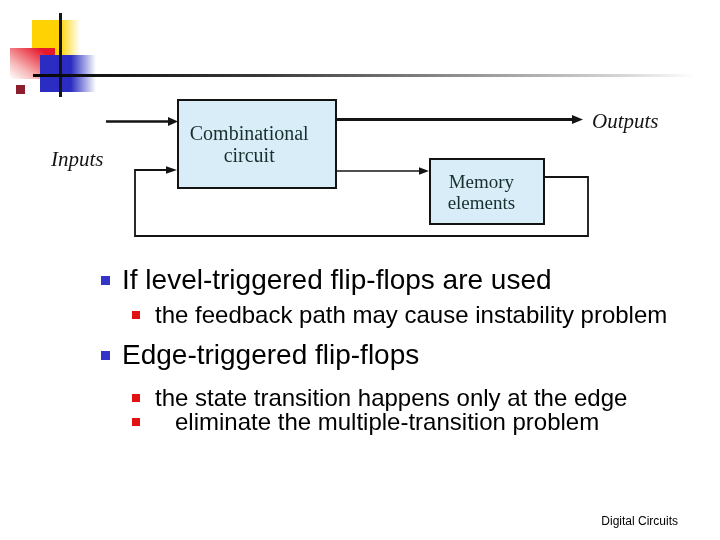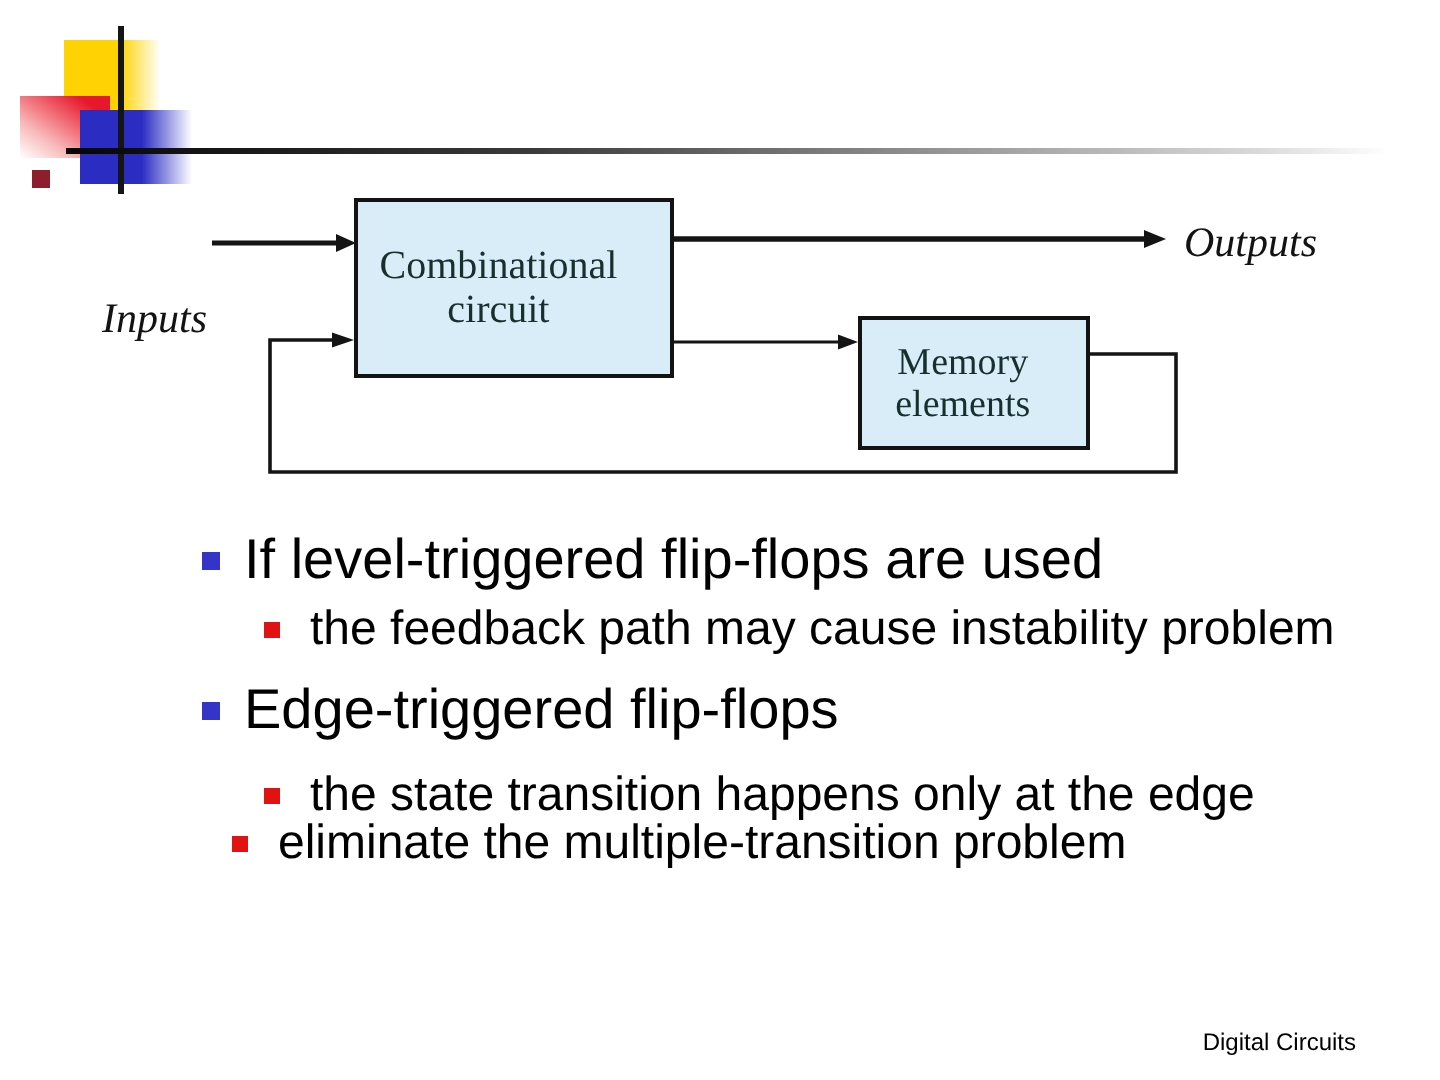--- a/index.html
+++ b/index.html
@@ -40,21 +40,21 @@
   .b-row { position:absolute; display:flex; align-items:center; color:#000; white-space:nowrap; }
   .b-main { font-size:28px; }
   .b-sub  { font-size:24px; }
   .marker { flex:none; }
   .m-blue { width:9px; height:9px; background:#3434c8; margin-right:12px; }
   .m-red  { width:8px; height:8px; background:#e01212; margin-right:15px; }
   .r1 { left:101px; top:263px; height:34px; }
   .r2 { left:132px; top:300px; height:29px; }
   .r3 { left:101px; top:338px; height:34px; }
   .r4 { left:132px; top:383px; height:29px; }
-  .r5 { left:116px; top:407px; height:29px; }
+  .r5 { left:132px; top:407px; height:29px;gap:20px; }
 
   
   .footer { position:absolute; top:514px; right:42px; display:flex;
     align-items:baseline; gap:23px; color:#000;flex-direction:column; }
   .f-course { font-size:12px; }
   .f-page   { font-size:13.5px;text-align:right; }
 </style>
 </head>
 <body>
 

